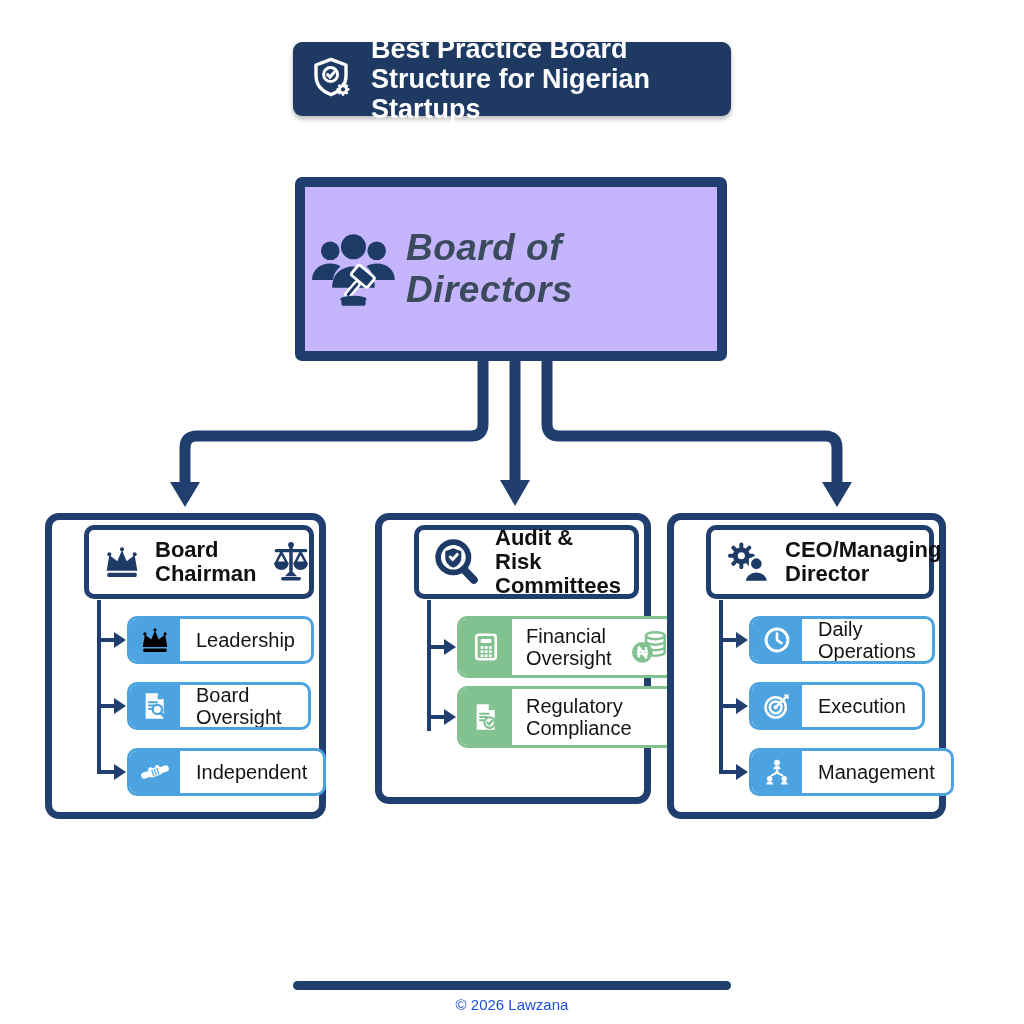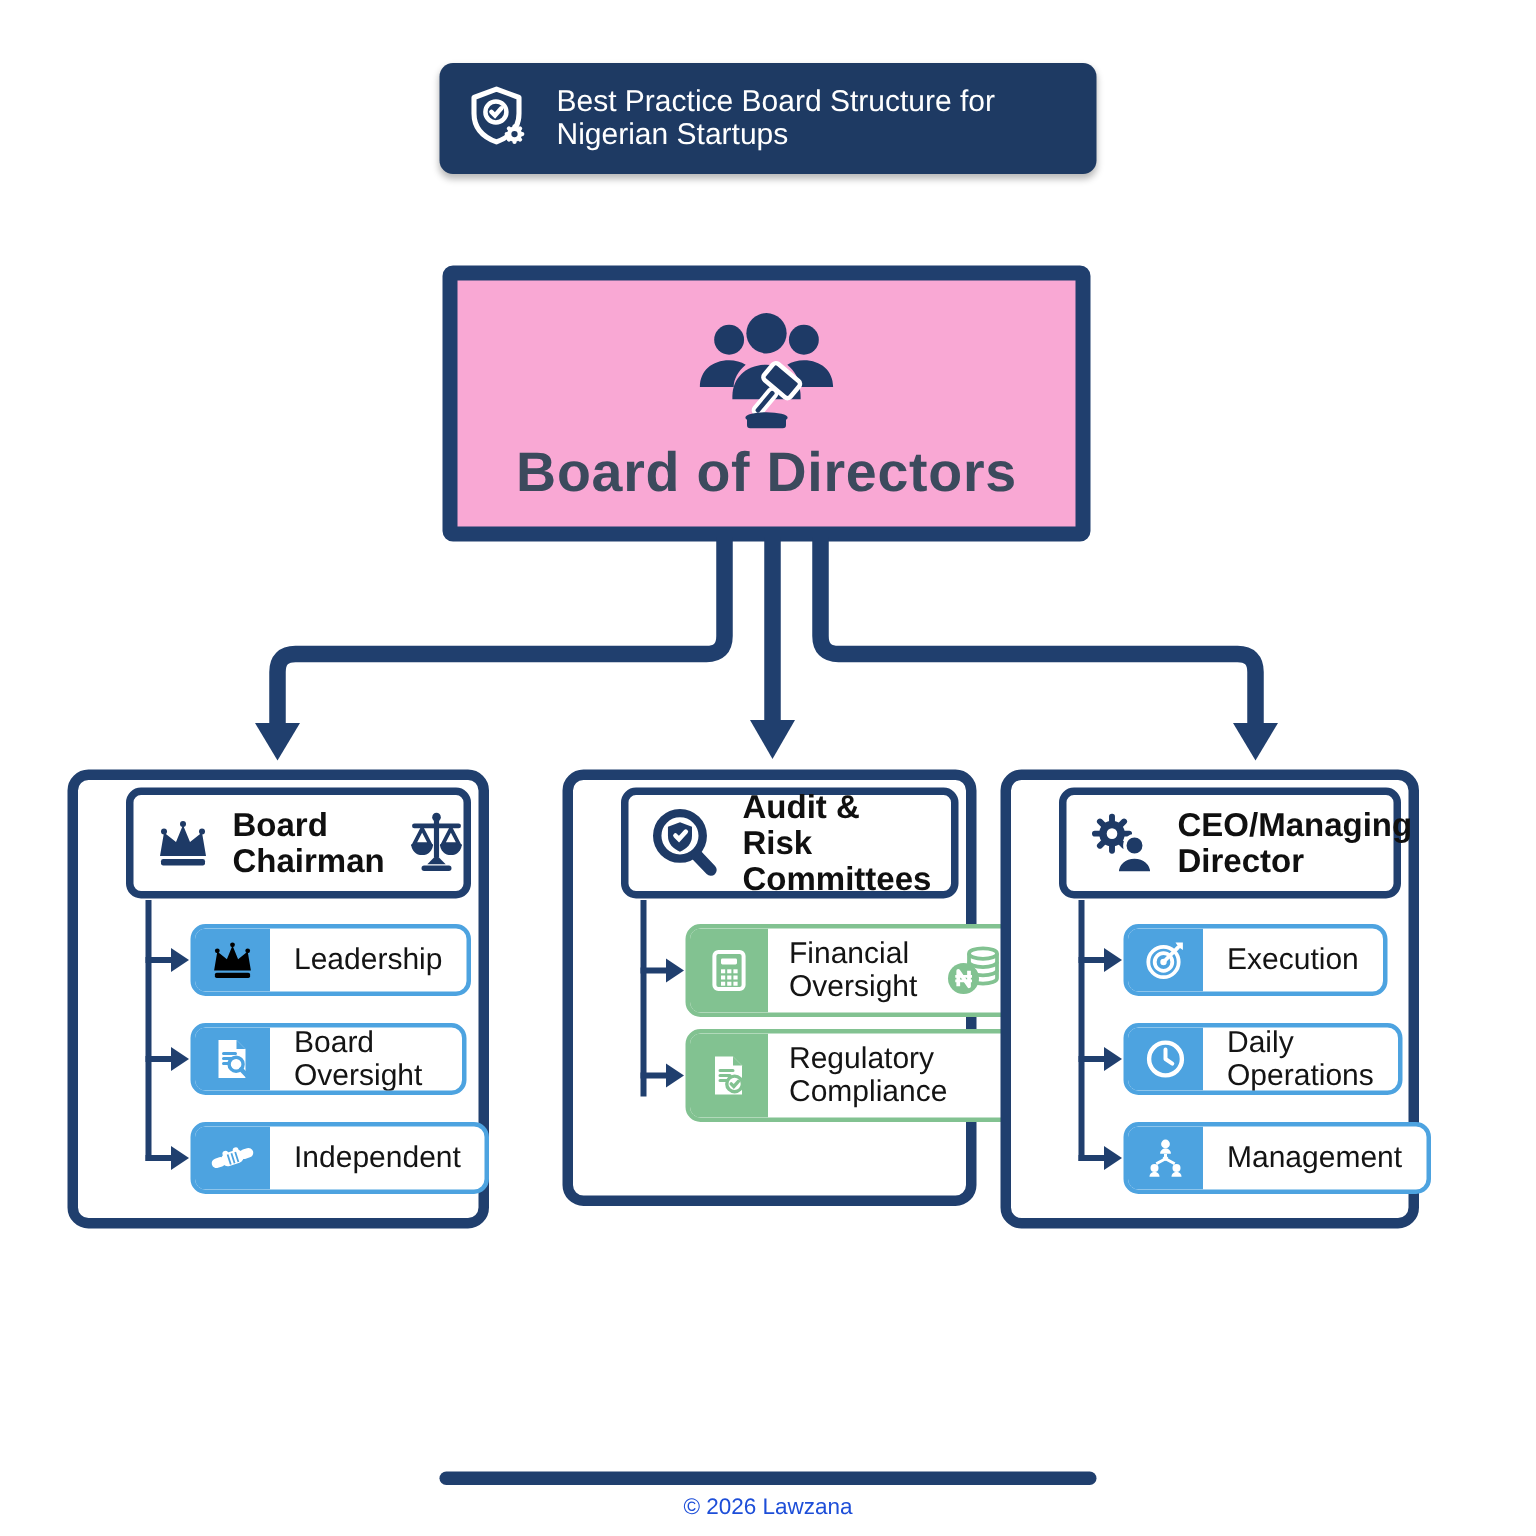--- a/index.html
+++ b/index.html
@@ -10,28 +10,28 @@
   }
   
   .banner{
     position:absolute;left:293px;top:42px;width:438px;height:74px;
     background:#1e3a63;border-radius:9px;display:flex;align-items:center;
     gap:14px;padding:0 16px;box-sizing:border-box;
     box-shadow:0 3px 5px rgba(0,0,0,.28);
   }
   .banner .b-icon{width:48px;height:48px;flex:0 0 auto;}
   .banner .b-text{
-    color:#fff;font-weight:400;font-size:20px;line-height:1.12;max-width:360px;
+    color:#fff;font-weight:700;font-size:27px;line-height:1.12;max-width:360px;
   }
   
   .root{
     position:absolute;left:295px;top:177px;width:432px;height:184px;
     box-sizing:border-box;border:10px solid var(--navy);border-radius:7px;
-    background:#f9a8d4;display:flex;flex-direction:column;align-items:center;
-    justify-content:center;gap:4px;
+    background:#c4b5fd;display:flex;flex-direction:row;align-items:center;
+    justify-content:center;gap:4px;font-style:italic;
   }
   .root .r-icon{width:104px;height:88px;color:#1e3a66;}
   .root .r-label{font-size:37px;font-weight:700;color:#3c4a5d;letter-spacing:.5px;}
   
   .connectors{position:absolute;left:0;top:0;width:1024px;height:1024px;pointer-events:none;}
   
   .card{
     position:absolute;box-sizing:border-box;background:#fff;
     border:7px solid var(--navy);border-radius:14px;padding-left:27px;
   }
@@ -293,39 +293,39 @@
           </g>
         </svg></span>
     <span class="h-title" style="max-width:160px;">CEO/Managing Director</span>
   </div>
   <div class="card-body body-blue">
     <div class="trunk" style="height:174px;"></div>
     <div class="item-row">
       <span class="pill pill-blue">
         <span class="pill-icon">
             <svg viewBox="0 0 24 24" width="100%" height="100%">
+              <circle cx="12" cy="12" r="8.2" fill="none" stroke="#fff" stroke-width="2.2"></circle>
+              <path d="M12 7.2V12l3.4 2.3" fill="none" stroke="#fff" stroke-width="2" stroke-linecap="round" stroke-linejoin="round"></path>
+            </svg>
+          </span>
+        <span class="pill-label">Daily Operations</span>
+      </span>
+    </div>
+    <div class="item-row">
+      <span class="pill pill-blue">
+        <span class="pill-icon">
+            <svg viewBox="0 0 24 24" width="100%" height="100%">
               <circle cx="11" cy="13" r="7.6" fill="none" stroke="#fff" stroke-width="1.9"></circle>
               <circle cx="11" cy="13" r="4.4" fill="none" stroke="#fff" stroke-width="1.9"></circle>
               <circle cx="11" cy="13" r="1.6" fill="#fff"></circle>
               <path d="M11.5 12.5 18.3 5.7" stroke="#fff" stroke-width="1.9" stroke-linecap="round"></path>
               <path d="M17 3.3h3.7v3.7l-2.2-1.5z" fill="#fff"></path>
             </svg>
           </span>
         <span class="pill-label">Execution</span>
-      </span>
-    </div>
-    <div class="item-row">
-      <span class="pill pill-blue">
-        <span class="pill-icon">
-            <svg viewBox="0 0 24 24" width="100%" height="100%">
-              <circle cx="12" cy="12" r="8.2" fill="none" stroke="#fff" stroke-width="2.2"></circle>
-              <path d="M12 7.2V12l3.4 2.3" fill="none" stroke="#fff" stroke-width="2" stroke-linecap="round" stroke-linejoin="round"></path>
-            </svg>
-          </span>
-        <span class="pill-label">Daily Operations</span>
       </span>
     </div>
     <div class="item-row">
       <span class="pill pill-blue">
         <span class="pill-icon">
             <svg viewBox="0 0 24 24" width="100%" height="100%">
               <g fill="#fff">
                 <circle cx="12" cy="5" r="2.2"></circle>
                 <path d="M9.3 9.9c0-1.6 1.2-2.6 2.7-2.6s2.7 1 2.7 2.6z"></path>
                 <circle cx="6.5" cy="17" r="2"></circle>

